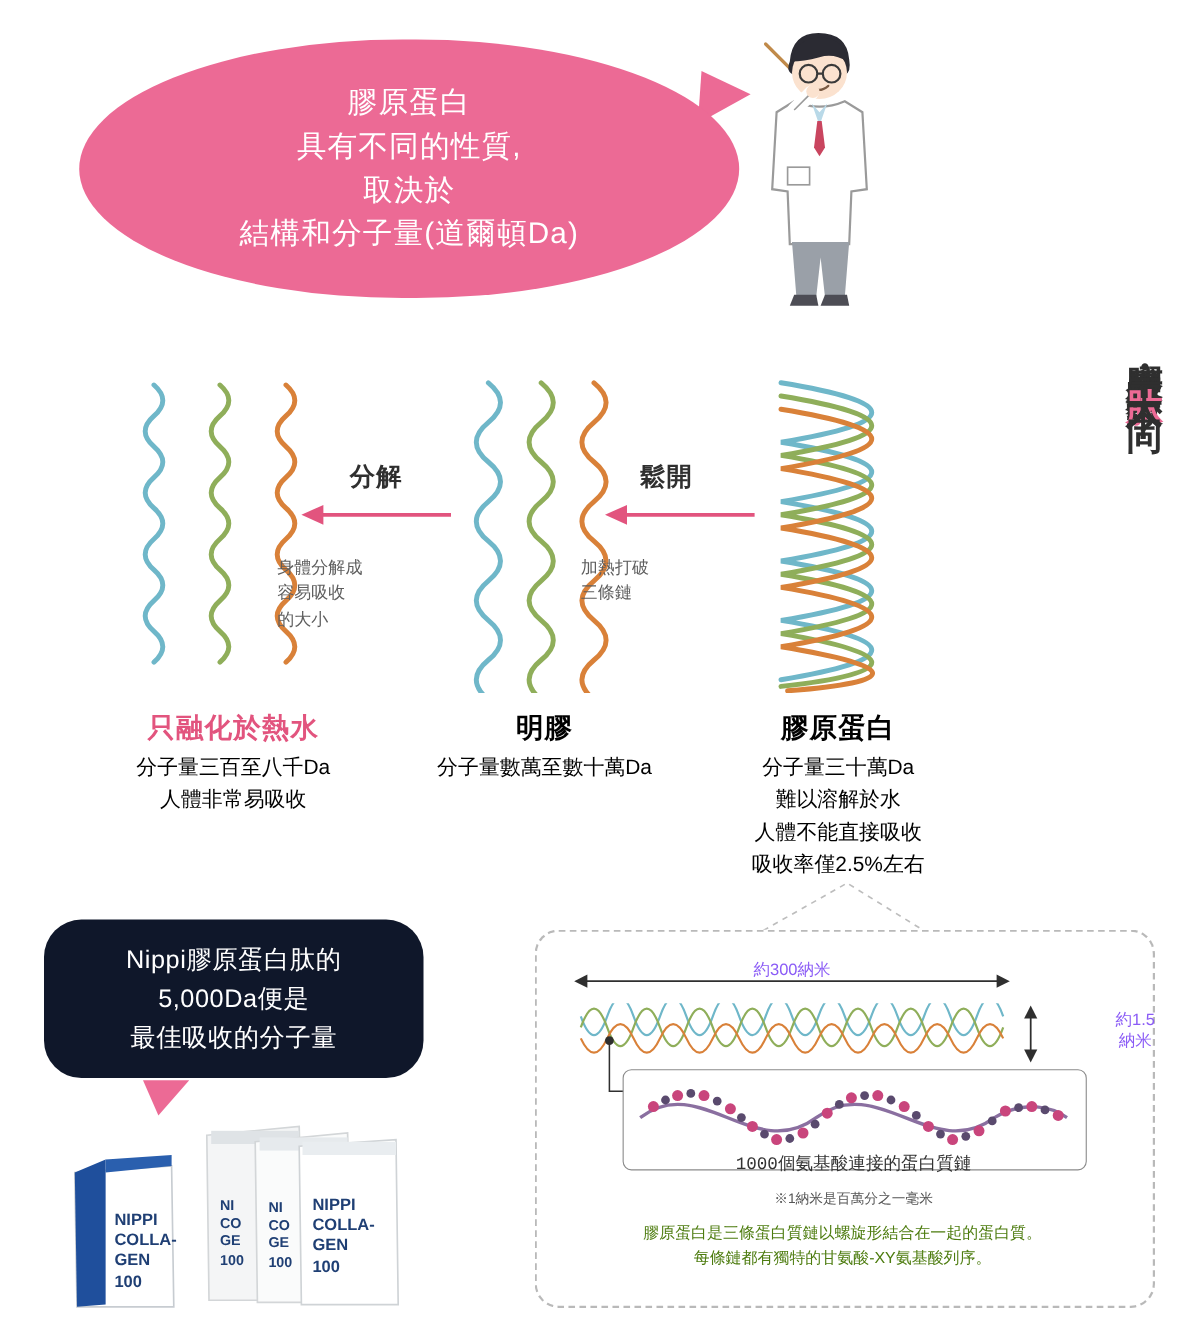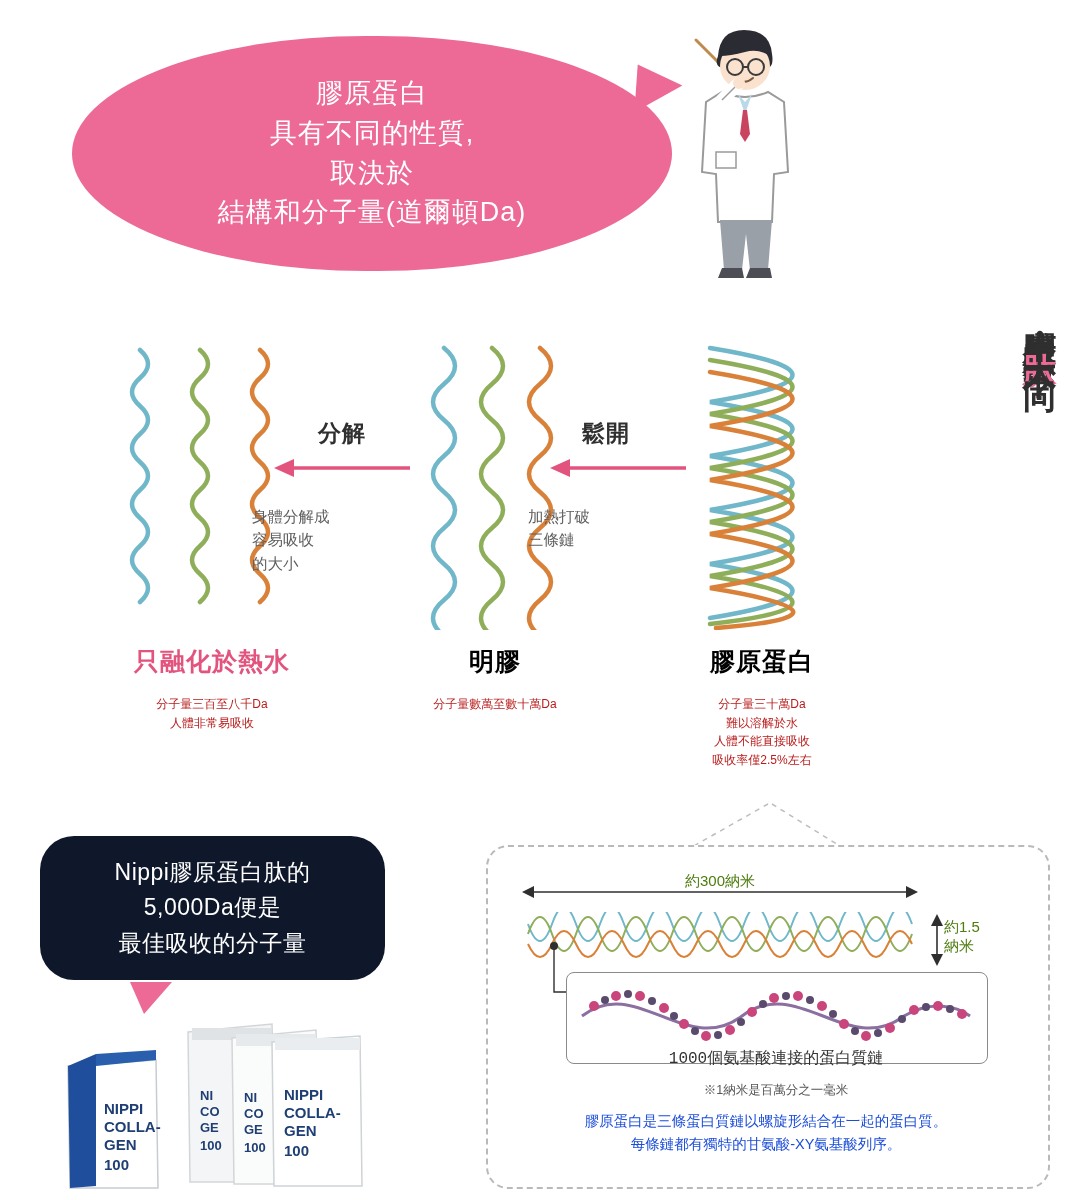--- a/index.html
+++ b/index.html
@@ -88,24 +88,24 @@
     width: 300px;
   }
   .col-title {
     font-size: 25px;
     font-weight: 700;
     color: #000000;
     letter-spacing: 1px;
   }
   .col-title.pink { color: #e2547e; }
   .col-lines {
-    font-size: 12px;
+    font-size: 19px;
     line-height: 1.55;
-    color: #b91c1c;
-    margin-top: 17px;
+    color: #000000;
+    margin-top: 6px;
   }
   .col-lines u { text-decoration-thickness: 1px; }
 
   
   .step-label {
     position: absolute;
     font-size: 23px;
     font-weight: 700;
     color: #2f2f2f;
     letter-spacing: 1px;
@@ -156,38 +156,38 @@
   #detail-panel {
     position: absolute;
     left: 486px;
     top: 845px;
     width: 560px;
     height: 340px;
     border: 2px dashed #b9b9b9;
     border-radius: 22px;
     background: #ffffff;
   }
-  .detail-text { position: absolute; font-size: 15px; color: #4d7c0f; text-align: center; }
+  .detail-text { position: absolute; font-size: 15px; color: #8b5cf6; text-align: center; }
   #amino-box {
     position: absolute;
     left: 566px;
     top: 972px;
     width: 420px;
     height: 90px;
     border: 1.5px solid #8a8a8a;
     border-radius: 8px;
     background: #fff;
   }
   #amino-caption {
     position: absolute;
     left: 566px; top: 1048px; width: 420px;
     text-align: center; font-size: 16px; color: #333; font-family: Liberation Mono, monospace;
   }
   #footnote { position: absolute; left: 566px; top: 1082px; width: 420px; text-align: center; font-size: 12.5px; color: #555; }
-  #panel-foot { position: absolute; left: 506px; top: 1110px; width: 520px; text-align: center; font-size: 14.5px; line-height: 1.6; color: #1d4ed8; }
+  #panel-foot { position: absolute; left: 506px; top: 1110px; width: 520px; text-align: center; font-size: 14.5px; line-height: 1.6; color: #4d7c0f; }
 </style>
 </head>
 <body>
 
 <div id="bubble-tail"></div>
 <div id="headline-bubble">
   <div class="txt">
     <div>膠原蛋白</div>
     <div>具有不同的性質,</div>
     <div>取決於</div>
@@ -358,21 +358,21 @@
     <path d="M8 22 q12 -34 24 0 q12 34 24 0 q12 -34 24 0 q12 34 24 0 q12 -34 24 0 q12 34 24 0 q12 -34 24 0 q12 34 24 0 q12 -34 24 0 q12 34 24 0 q12 -34 24 0 q12 34 24 0 q12 -34 24 0 q12 34 24 0 q12 -34 24 0 q12 34 24 0" stroke="#8fae5a"></path>
     <path d="M8 32 q12 26 24 0 q12 -26 24 0 q12 26 24 0 q12 -26 24 0 q12 26 24 0 q12 -26 24 0 q12 26 24 0 q12 -26 24 0 q12 26 24 0 q12 -26 24 0 q12 26 24 0 q12 -26 24 0 q12 26 24 0 q12 -26 24 0 q12 26 24 0 q12 -26 24 0" stroke="#d98139"></path>
   </g>
 </svg>
 
 <svg style="position:absolute; left:926px; top:912px; width:22px; height:56px;" viewBox="0 0 22 56">
   <line x1="11" y1="8" x2="11" y2="48" stroke="#2f2f2f" stroke-width="1.6"></line>
   <polygon points="11,2 5,14 17,14" fill="#2f2f2f"></polygon>
   <polygon points="11,54 5,42 17,42" fill="#2f2f2f"></polygon>
 </svg>
-<div class="detail-text" style="left:944px; top:918px; width:80px; text-align:left;">
+<div class="detail-text" style="left:992px; top:918px; width:80px; text-align:center;">
   <div>約1.5</div>
   <div>納米</div>
 </div>
 
 <svg style="position:absolute; left:540px; top:938px; width:60px; height:62px;" viewBox="0 0 60 62">
   <circle cx="14" cy="8" r="4" fill="#2f2f2f"></circle>
   <path d="M14 8 L14 54 L58 54" fill="none" stroke="#2f2f2f" stroke-width="1.4"></path>
 </svg>
 
 <div id="amino-box"></div>

